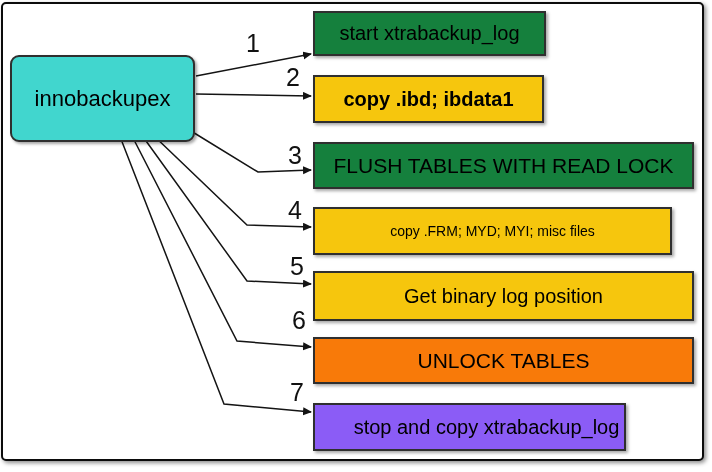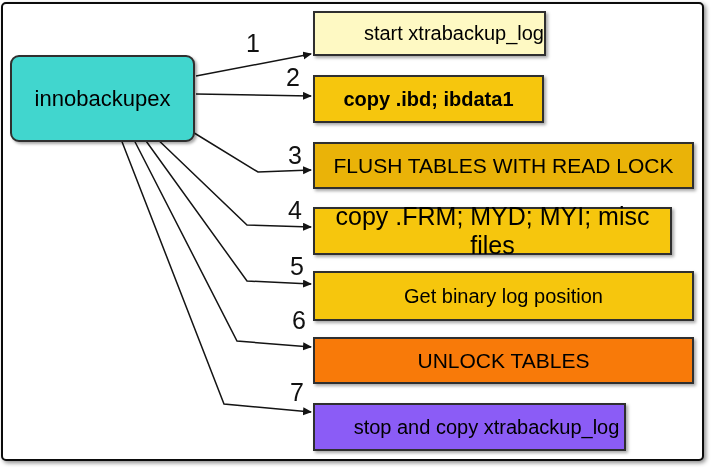--- a/index.html
+++ b/index.html
@@ -19,21 +19,21 @@
     border:2px solid #2f2f2f;font-size:20px;
     box-shadow:2px 2px 3px rgba(0,0,0,0.35);
   }
   .source{
     left:10px;top:47px;width:185px;height:87px;border-radius:9px;
     font-size:22px;
   }
   .b1{left:313px;top:11px;width:233px;height:45px;}
   .b2{left:313px;top:75px;width:231px;height:48px;}
   .b3{left:313px;top:142px;width:381px;height:47px;font-size:21px;}
-  .b4{left:313px;top:207px;width:359px;height:48px;font-size:25px;}
+  .b4{left:313px;top:207px;width:359px;height:48px;font-size:14px;}
   .b5{left:313px;top:271px;width:381px;height:50px;}
   .b6{left:313px;top:337px;width:381px;height:47px;font-size:21px;}
   .b7{left:313px;top:403px;width:313px;height:48px;}
   .num{
     position:absolute;z-index:2;font-size:25px;line-height:1.1;
     transform:translateX(-50%);color:#111;
   }
   .n1{left:253px;top:30px;}
   .n2{left:293px;top:64px;}
   .n3{left:295px;top:142px;}
@@ -70,27 +70,27 @@
   </div>
 
   <span class="num n1">1</span>
   <span class="num n2">2</span>
   <span class="num n3">3</span>
   <span class="num n4">4</span>
   <span class="num n5">5</span>
   <span class="num n6">6</span>
   <span class="num n7">7</span>
 
-  <div class="node b1" style="background-color: #fef9c3; justify-content: flex-end;">
+  <div class="node b1" style="background-color: #15803d;">
     <span>start xtrabackup_log</span>
   </div>
   <div class="node b2" style="background-color: rgb(246, 198, 13); font-weight: bold;">
     <span>copy .ibd; ibdata1</span>
   </div>
-  <div class="node b3" style="background-color: #eab308;">
+  <div class="node b3" style="background-color: #15803d;">
     <span>FLUSH TABLES WITH READ LOCK</span>
   </div>
   <div class="node b4" style="background-color: rgb(246, 198, 13);">
     <span>copy .FRM; MYD; MYI; misc files</span>
   </div>
   <div class="node b6" style="background-color: rgb(248, 122, 9);">
     <span>UNLOCK TABLES</span>
   </div>
   <div class="node b5" style="background-color: rgb(246, 198, 13);">
     <span>Get binary log position</span>

